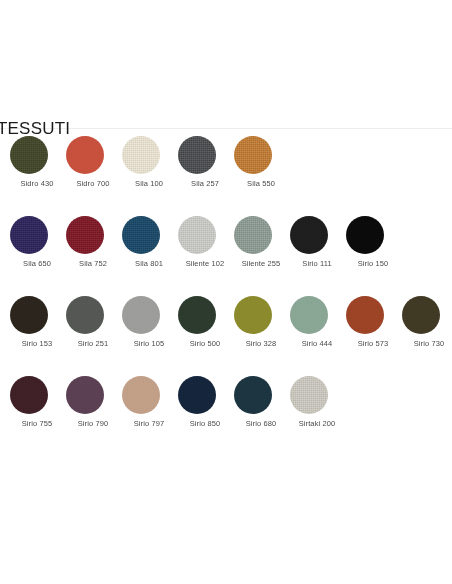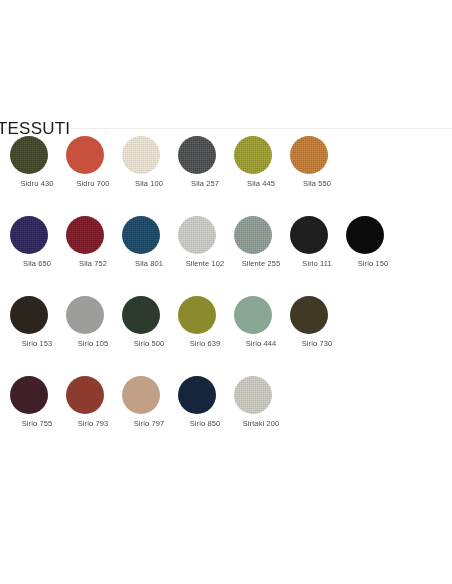--- a/index.html
+++ b/index.html
@@ -157,26 +157,20 @@
           <div class="swatch-label">Sila 100</div>
         </div>
         <div class="swatch-cell">
           <div class="swatch-dot-wrap">
             <div class="swatch-dot coarse" style="background-color: rgb(69, 71, 74);"></div>
           </div>
           <div class="swatch-label">Sila 257</div>
         </div>
         <div class="swatch-cell">
           <div class="swatch-dot-wrap">
-            <div class="swatch-dot coarse" style="background-color: rgb(154, 154, 40);"></div>
-          </div>
-          <div class="swatch-label">Sila 445</div>
-        </div>
-        <div class="swatch-cell">
-          <div class="swatch-dot-wrap">
             <div class="swatch-dot coarse" style="background-color: rgb(193, 120, 44);"></div>
           </div>
           <div class="swatch-label">Sila 550</div>
         </div>
       </div>
       <div class="swatch-row">
         <div class="swatch-cell">
           <div class="swatch-dot-wrap">
             <div class="swatch-dot" style="background-color: rgb(43, 34, 89);"></div>
           </div>
@@ -221,73 +215,91 @@
       </div>
       <div class="swatch-row">
         <div class="swatch-cell">
           <div class="swatch-dot-wrap">
             <div class="swatch-dot smooth" style="background-color: rgb(42, 36, 29);"></div>
           </div>
           <div class="swatch-label">Sirio 153</div>
         </div>
         <div class="swatch-cell">
           <div class="swatch-dot-wrap">
+            <div class="swatch-dot smooth" style="background-color: rgb(84, 87, 84);"></div>
+          </div>
+          <div class="swatch-label">Sirio 251</div>
+        </div>
+        <div class="swatch-cell">
+          <div class="swatch-dot-wrap">
             <div class="swatch-dot smooth" style="background-color: rgb(157, 157, 155);"></div>
           </div>
           <div class="swatch-label">Sirio 105</div>
         </div>
         <div class="swatch-cell">
           <div class="swatch-dot-wrap">
             <div class="swatch-dot smooth" style="background-color: rgb(43, 58, 44);"></div>
           </div>
           <div class="swatch-label">Sirio 500</div>
         </div>
         <div class="swatch-cell">
           <div class="swatch-dot-wrap">
             <div class="swatch-dot smooth" style="background-color: rgb(139, 139, 44);"></div>
           </div>
-          <div class="swatch-label">Sirio 639</div>
+          <div class="swatch-label">Sirio 328</div>
         </div>
         <div class="swatch-cell">
           <div class="swatch-dot-wrap">
             <div class="swatch-dot smooth" style="background-color: rgb(138, 166, 149);"></div>
           </div>
           <div class="swatch-label">Sirio 444</div>
+        </div>
+        <div class="swatch-cell">
+          <div class="swatch-dot-wrap">
+            <div class="swatch-dot smooth" style="background-color: rgb(158, 67, 37);"></div>
+          </div>
+          <div class="swatch-label">Sirio 573</div>
         </div>
         <div class="swatch-cell">
           <div class="swatch-dot-wrap">
             <div class="swatch-dot smooth" style="background-color: rgb(63, 56, 35);"></div>
           </div>
           <div class="swatch-label">Sirio 730</div>
         </div>
       </div>
       <div class="swatch-row">
         <div class="swatch-cell">
           <div class="swatch-dot-wrap">
             <div class="swatch-dot smooth" style="background-color: rgb(62, 31, 38);"></div>
           </div>
           <div class="swatch-label">Sirio 755</div>
         </div>
         <div class="swatch-cell">
           <div class="swatch-dot-wrap">
-            <div class="swatch-dot smooth" style="background-color: rgb(142, 58, 46);"></div>
-          </div>
-          <div class="swatch-label">Sirio 793</div>
+            <div class="swatch-dot smooth" style="background-color: rgb(91, 63, 82);"></div>
+          </div>
+          <div class="swatch-label">Sirio 790</div>
         </div>
         <div class="swatch-cell">
           <div class="swatch-dot-wrap">
             <div class="swatch-dot smooth" style="background-color: rgb(195, 160, 136);"></div>
           </div>
           <div class="swatch-label">Sirio 797</div>
         </div>
         <div class="swatch-cell">
           <div class="swatch-dot-wrap">
             <div class="swatch-dot smooth" style="background-color: rgb(19, 36, 59);"></div>
           </div>
           <div class="swatch-label">Sirio 850</div>
+        </div>
+        <div class="swatch-cell">
+          <div class="swatch-dot-wrap">
+            <div class="swatch-dot smooth" style="background-color: rgb(27, 52, 64);"></div>
+          </div>
+          <div class="swatch-label">Sirio 680</div>
         </div>
         <div class="swatch-cell">
           <div class="swatch-dot-wrap">
             <div class="swatch-dot coarse" style="background-color: rgb(205, 201, 192);"></div>
           </div>
           <div class="swatch-label">Sirtaki 200</div>
         </div>
       </div>
     </div>
 

